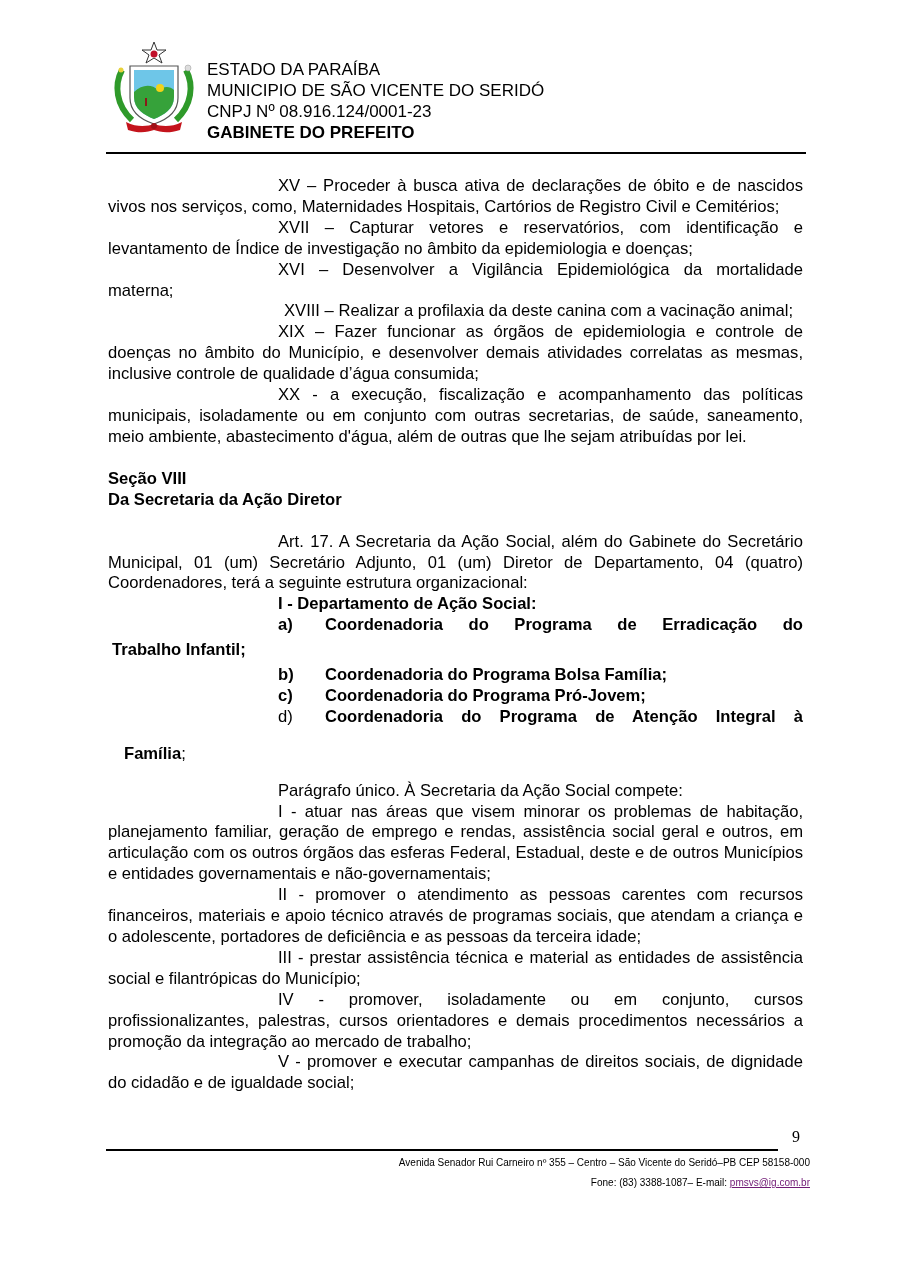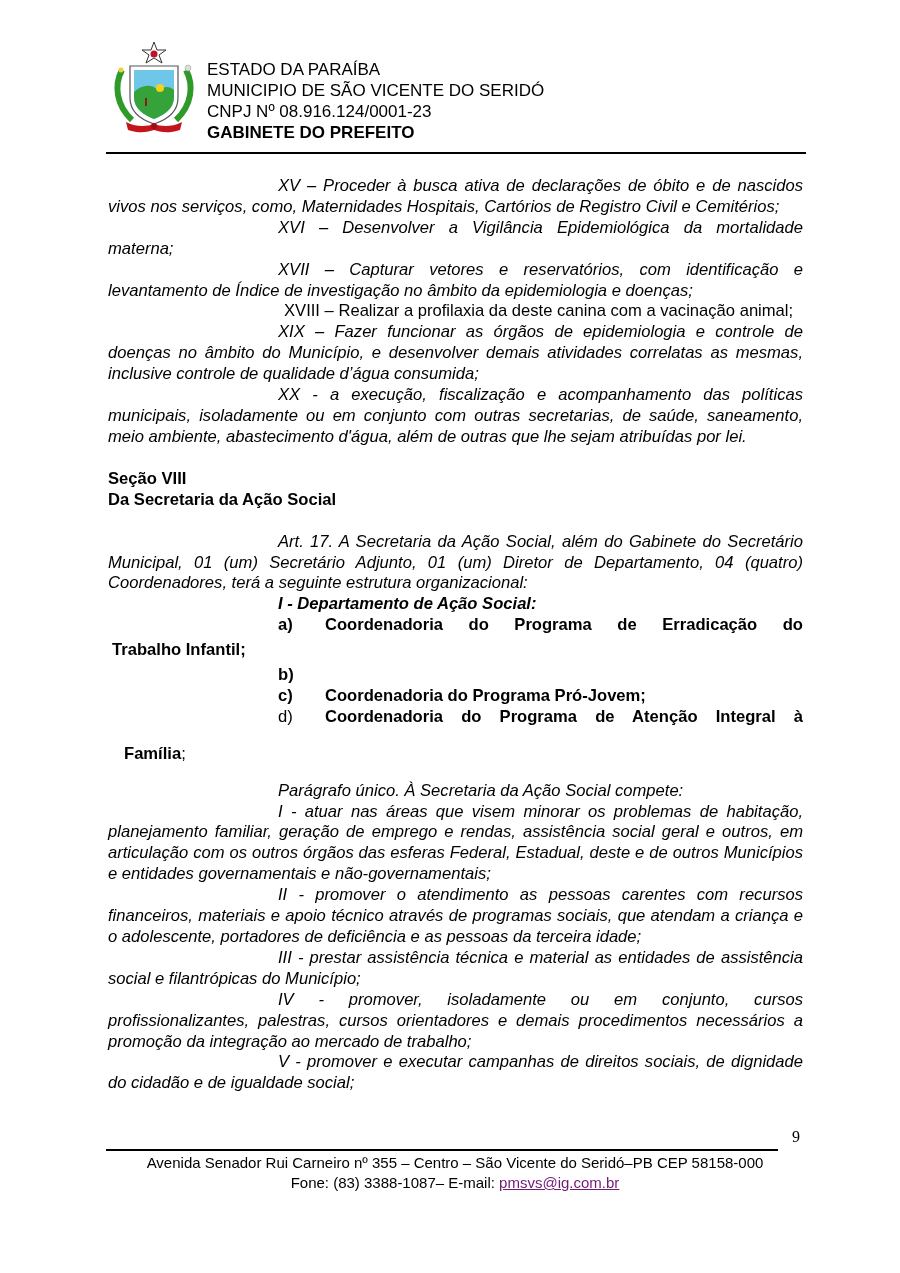--- a/index.html
+++ b/index.html
@@ -11,36 +11,36 @@
   .crest { position: absolute; left: 112px; top: 40px; width: 84px; height: 96px; }
   .hdr { position: absolute; left: 207px; top: 59px; font-size: 17px; line-height: 21px; }
   .hdr div { white-space: nowrap; }
   .hdr .bold { font-weight: bold; }
   .hdr-rule { position: absolute; left: 106px; top: 152px; width: 700px; height: 2px; background: #000; }
 
   
   .body { position: absolute; left: 108px; top: 176px; width: 695px;
           font-size: 16.6px; line-height: 20.9px; }
   .p { text-align: justify; margin: 0; }
-  .p.ind { text-indent: 170px; font-style: italic; }
+  .p.ind { text-indent: 170px; }
   .p.ind2 { text-indent: 176px; }
   .center { text-align: left; font-weight: bold; margin: 0; }
   .gap { height: 21px; }
   .b { font-weight: bold; }
   .item { display: flex; padding-left: 170px; text-align: justify; }
   .item .lbl { width: 47px; flex: none; }
   .item .txt { flex: 1; font-weight: bold; text-align: justify; text-align-last: justify; }
   .item .txt.nolast { text-align-last: auto; }
   .cont { font-weight: bold; margin: 4px; }
 
   
   .pgnum { position: absolute; left: 792px; top: 1128px; font-family: "Liberation Serif", serif; font-size: 16px; }
   .ftr-rule { position: absolute; left: 106px; top: 1149px; width: 672px; height: 2px; background: #000; }
-  .ftr { position: absolute; left: 100px; top: 1153px; width: 710px; text-align: center;
-         font-size: 15px; line-height: 20px; }
+  .ftr { position: absolute; left: 100px; top: 1153px; width: 710px; text-align: right;
+         font-size: 10px; line-height: 20px; }
   .ftr a { color: #701a75; text-decoration: underline; }
 </style>
 </head>
 <body>
 
 <div class="page">
 
   <svg class="crest" viewBox="0 0 84 96">
 
     <polygon points="42,2 45,10 54,10 47,15 50,23 42,18 34,23 37,15 30,10 39,10" fill="#fff" stroke="#333" stroke-width="1"></polygon>
@@ -65,42 +65,43 @@
   <div class="hdr">
     <div>ESTADO DA PARAÍBA</div>
     <div>MUNICIPIO DE SÃO VICENTE DO SERIDÓ</div>
     <div>CNPJ Nº 08.916.124/0001-23</div>
     <div class="bold">GABINETE DO PREFEITO</div>
   </div>
   <div class="hdr-rule"></div>
 
   <div class="body">
     <p class="p ind">XV – Proceder à busca ativa de declarações de óbito e de nascidos vivos nos serviços, como, Maternidades Hospitais, Cartórios de Registro Civil e Cemitérios;</p>
+    <p class="p ind">XVII – Capturar vetores e reservatórios, com identificação e levantamento de Índice de investigação no âmbito da epidemiologia e doenças;</p>
     <p class="p ind">XVI – Desenvolver a Vigilância Epidemiológica da mortalidade materna;</p>
-    <p class="p ind">XVII – Capturar vetores e reservatórios, com identificação e levantamento de Índice de investigação no âmbito da epidemiologia e doenças;</p>
     <p class="p ind2">XVIII – Realizar a profilaxia da deste canina com a vacinação animal;</p>
     <p class="p ind">XIX – Fazer funcionar as órgãos de epidemiologia e controle de doenças no âmbito do Município, e desenvolver demais atividades correlatas as mesmas, inclusive controle de qualidade d’água consumida;</p>
     <p class="p ind">XX - a execução, fiscalização e acompanhamento das políticas municipais, isoladamente ou em conjunto com outras secretarias, de saúde, saneamento, meio ambiente, abastecimento d'água, além de outras que lhe sejam atribuídas por lei.</p>
 
     <div class="gap"></div>
     <p class="center">Seção VIII</p>
-    <p class="center">Da Secretaria da Ação Social</p>
+    <p class="center">Da Secretaria da Ação Diretor</p>
     <div class="gap"></div>
 
     <p class="p ind">Art. 17.  A Secretaria da Ação Social, além do Gabinete do Secretário Municipal, 01 (um) Secretário Adjunto, 01 (um) Diretor de Departamento, 04 (quatro) Coordenadores, terá a seguinte estrutura organizacional:</p>
     <p class="p ind b">I - Departamento de Ação Social:</p>
 
     <div class="item">
       <span class="lbl b">a)</span>
       <span class="txt">Coordenadoria do Programa de Erradicação do</span>
     </div>
     <p class="cont">Trabalho Infantil;</p>
 
     <div class="item">
       <span class="lbl b">b)</span>
+      <span class="txt nolast">Coordenadoria do Programa Bolsa Família;</span>
     </div>
     <div class="item">
       <span class="lbl b">c)</span>
       <span class="txt nolast">Coordenadoria do Programa Pró-Jovem;</span>
     </div>
     <div class="item">
       <span class="lbl">d)</span>
       <span class="txt">Coordenadoria do Programa de Atenção Integral à</span>
     </div>
     <p style="margin:16px"><span class="b">Família</span><span>;</span></p>

